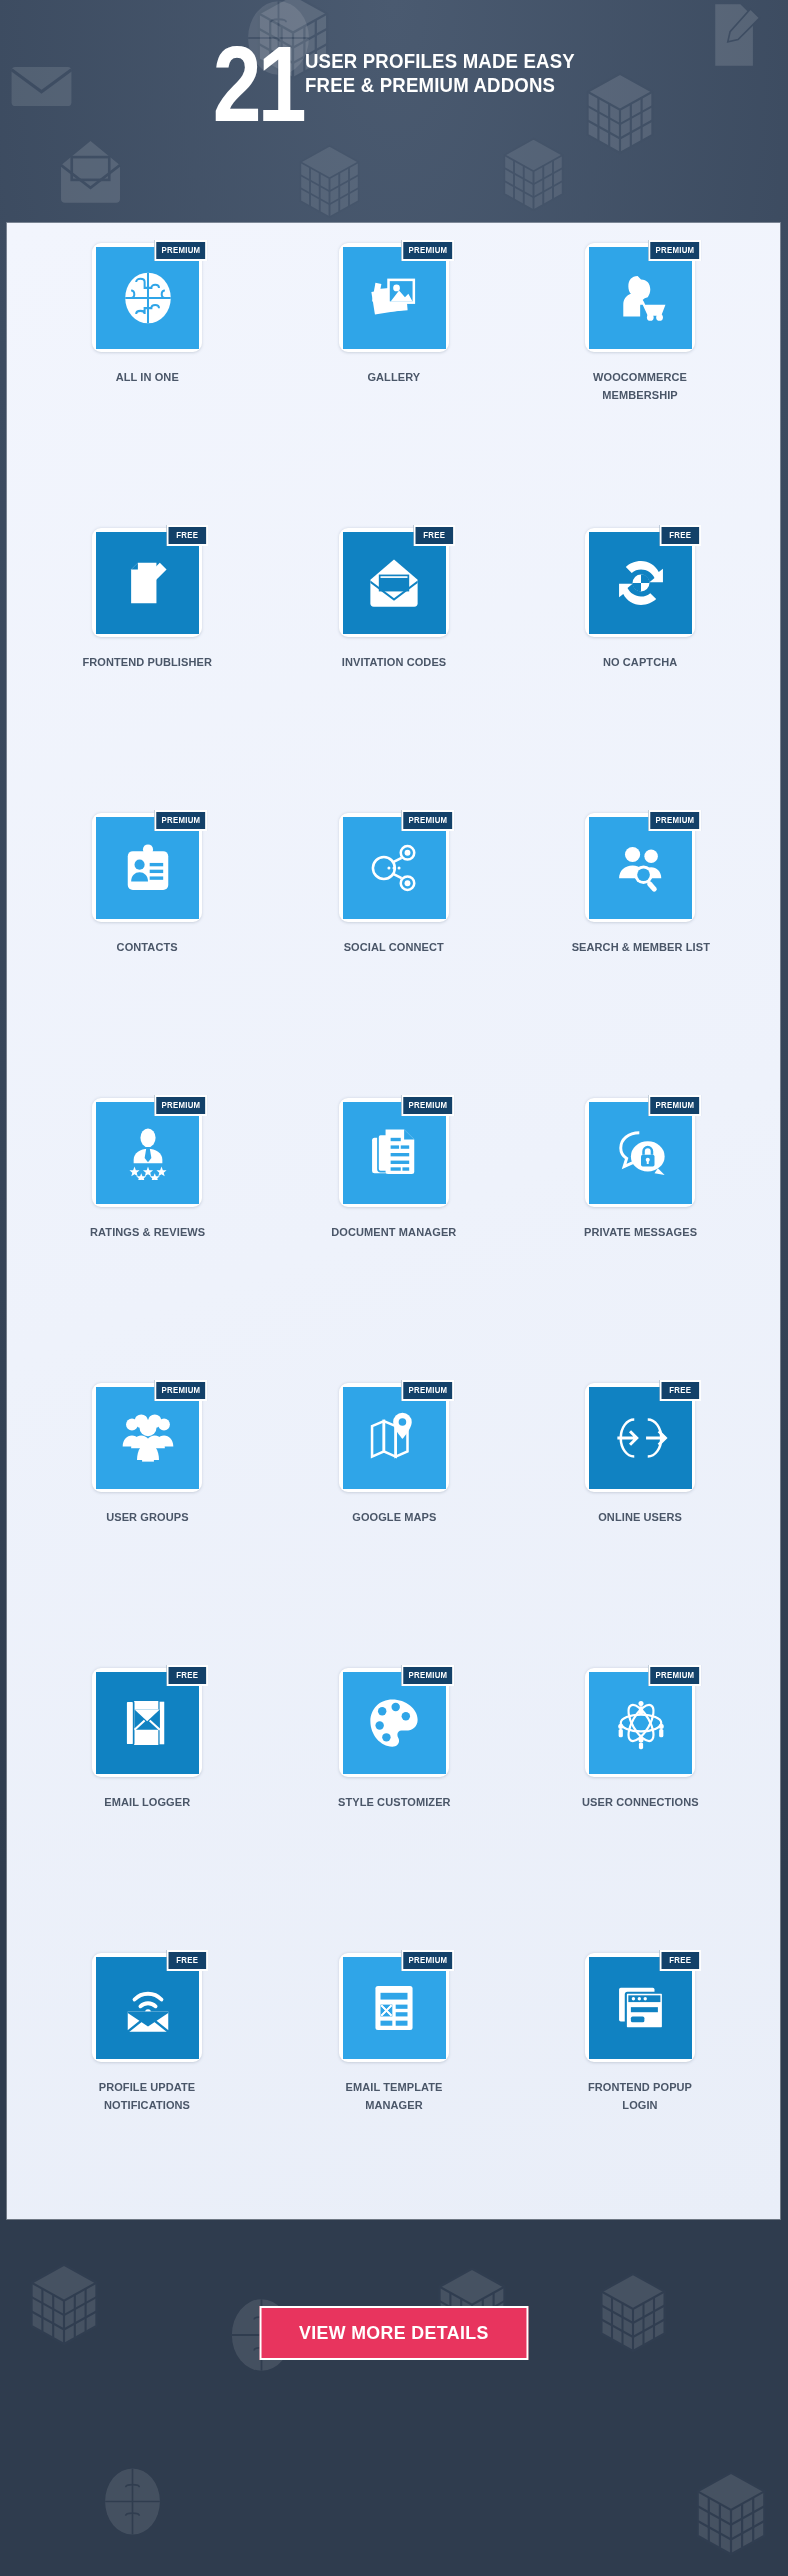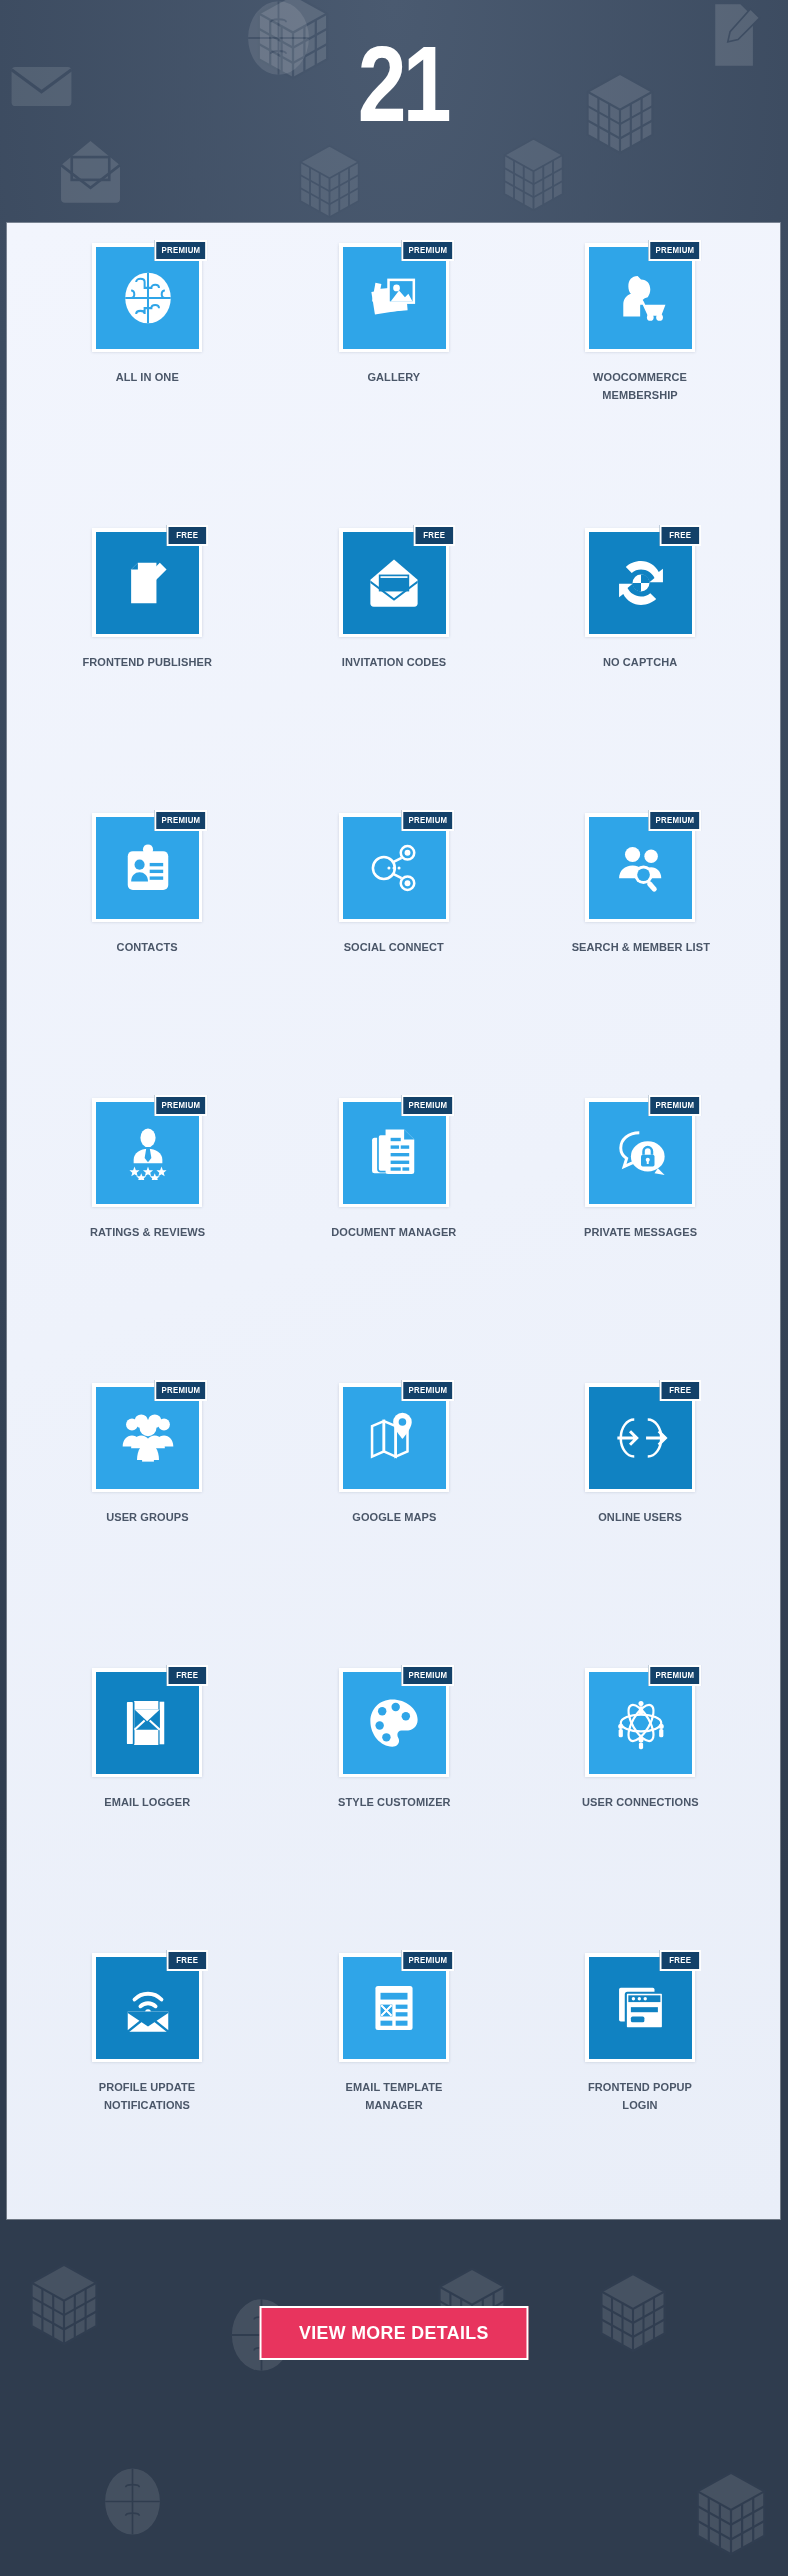--- a/index.html
+++ b/index.html
@@ -77,21 +77,21 @@
     display:flex; flex-direction:column; align-items:center;
     height:285px;
   }
 
   
   .tile-wrap {
     position:relative;
     width:110px; height:109px;
     background:#ffffff;
     padding:3.7px;
-    border-radius:0;
+    border-radius:9px;
     box-shadow:0 0.9px 2.8px rgba(40,60,90,.18);
   }
   .tile {
     width:103px; height:102px;
     display:flex; align-items:center; justify-content:center;
     position:relative;
   }
   .tile.premium { background:#2fa5e8; }
   .tile.free    { background:#1082c2; }
 
@@ -282,20 +282,24 @@
           <path d="M38 35c0-6 24-6 24 0"></path>
           <path d="M38 85c0-6 24-6 24 0"></path>
         </g>
       </svg>
   </div>
 
   <div class="header">
     <div class="header-inner">
       <div class="hero-row">
         <div class="big-number">21</div>
+        <div class="hero-titles">
+          <div class="hero-line">USER PROFILES MADE EASY</div>
+          <div class="hero-line">FREE &amp; PREMIUM ADDONS</div>
+        </div>
       </div>
     </div>
   </div>
 
   <div class="panel">
     <div class="grid" id="addon-grid">
         <div class="cell">
           <div class="tile-wrap">
             <div class="tile premium">
               <span>

